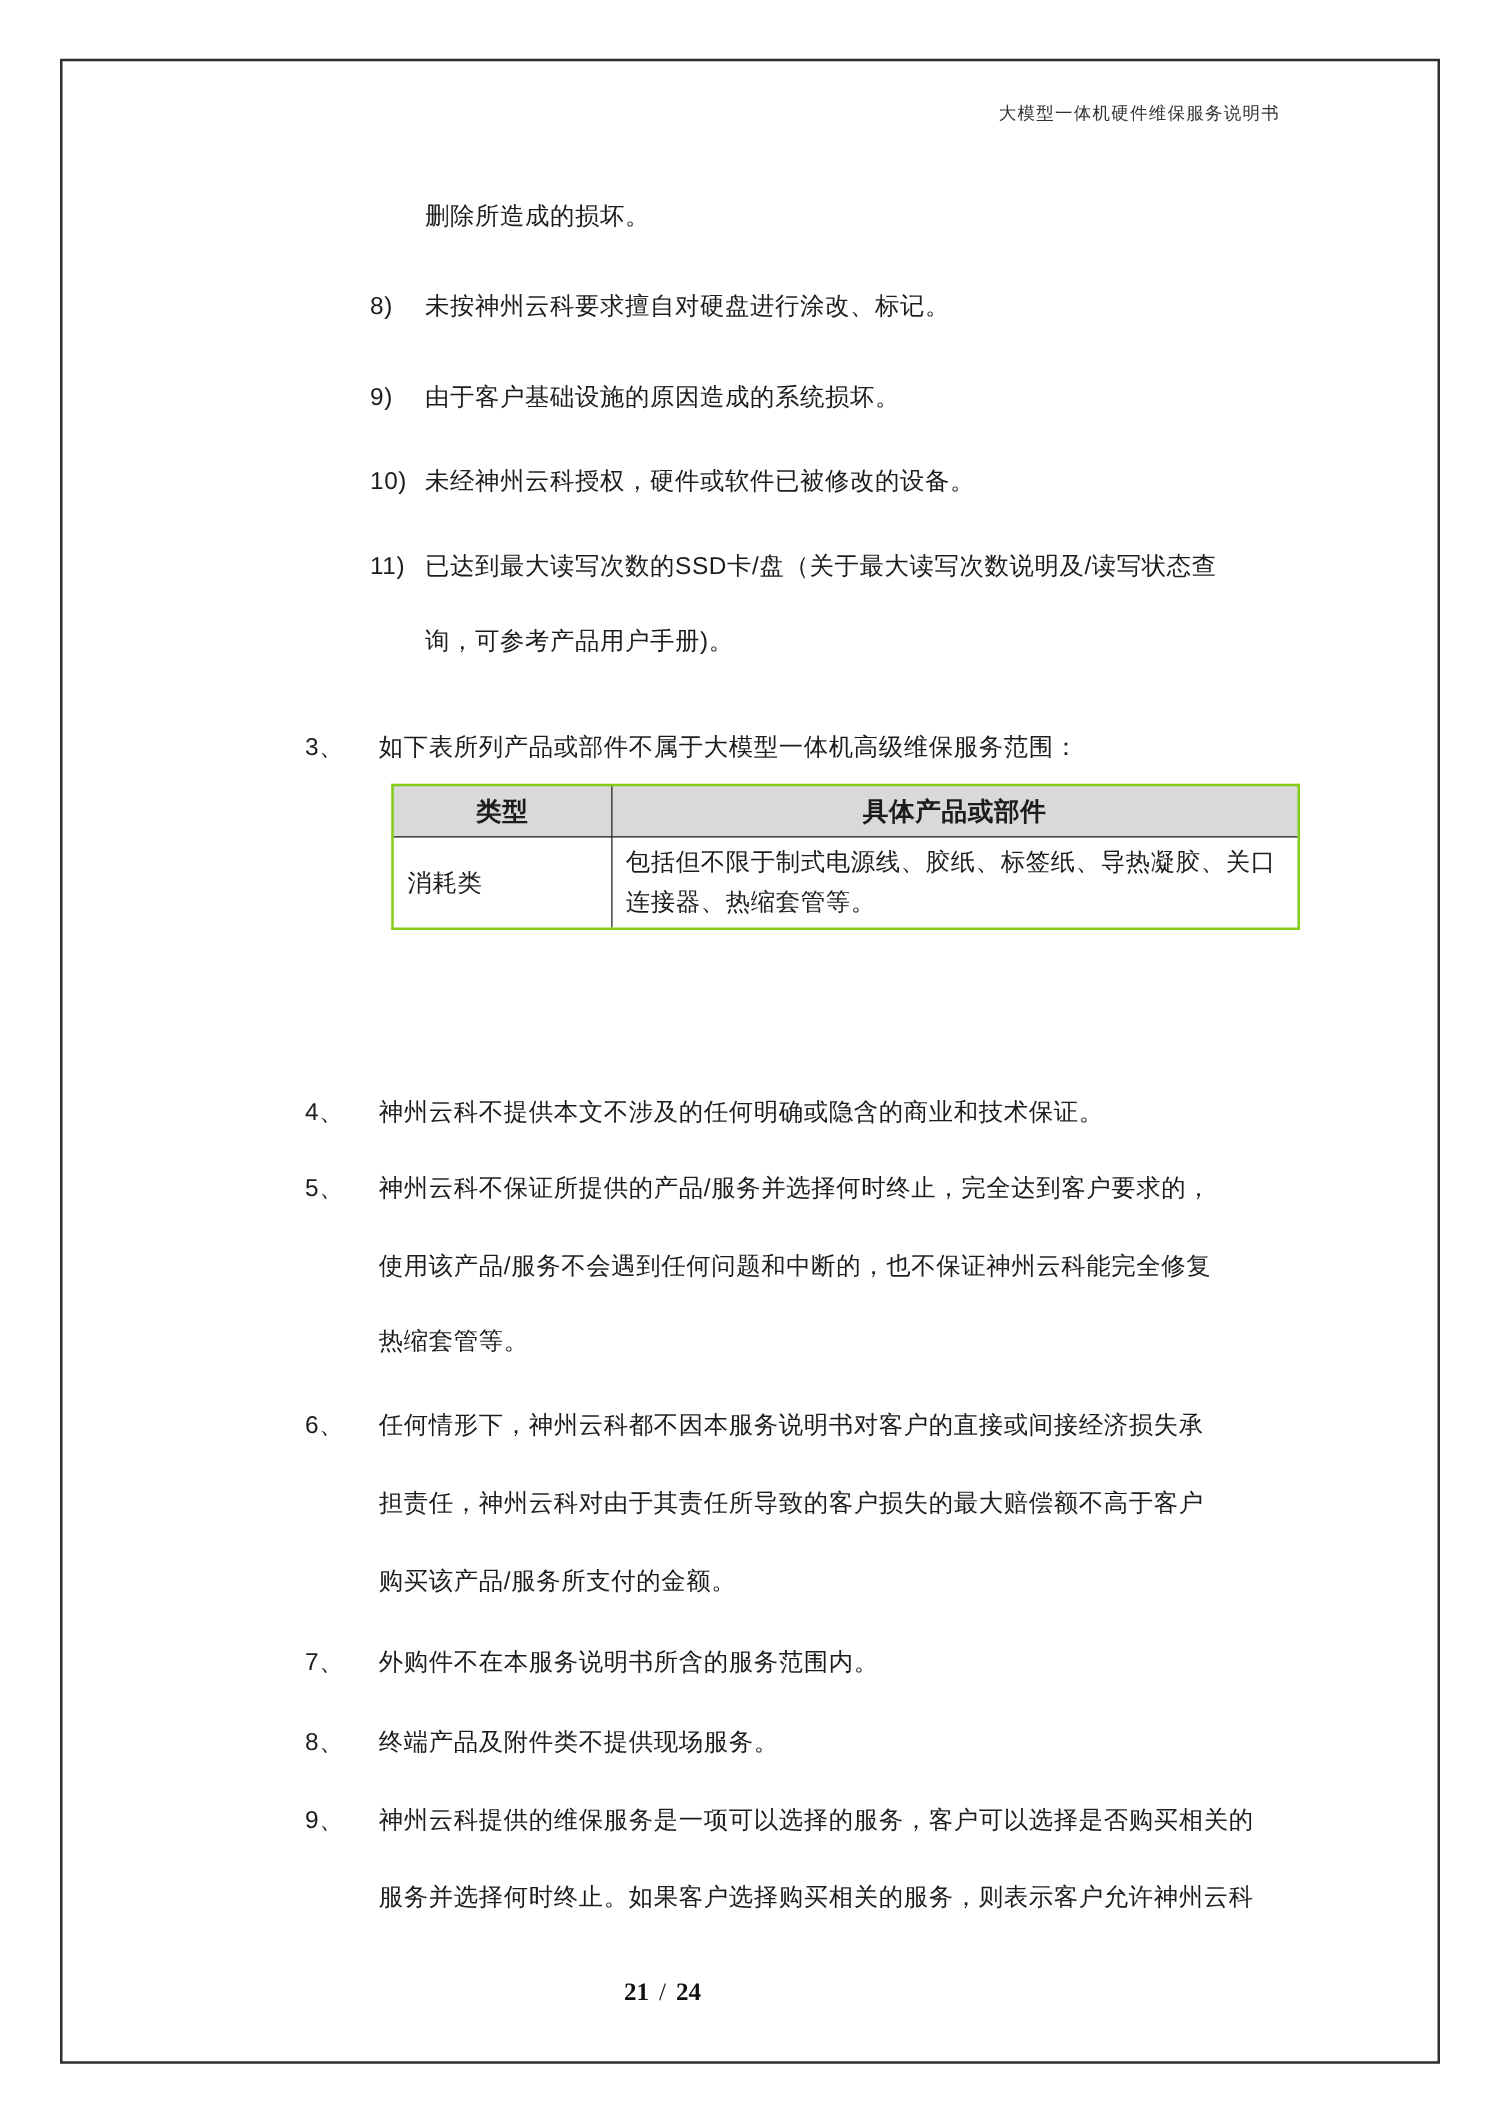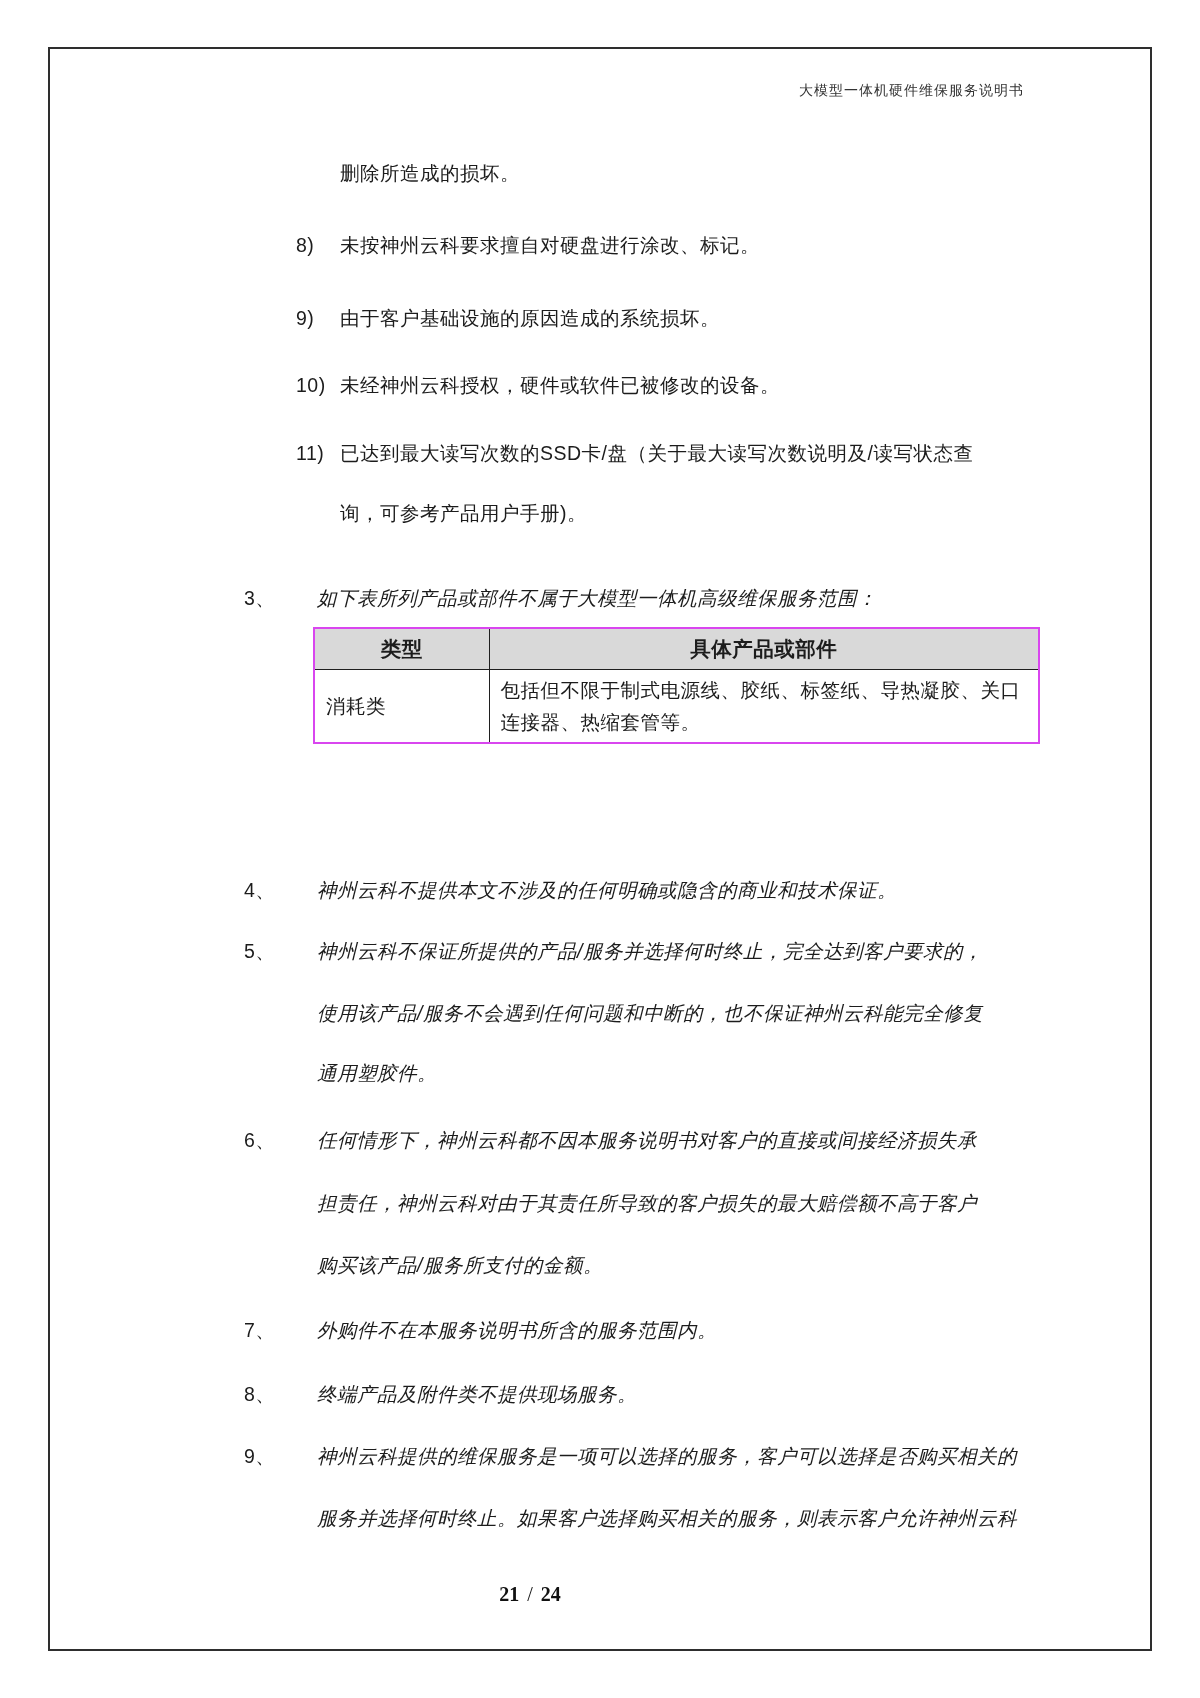--- a/index.html
+++ b/index.html
@@ -15,26 +15,26 @@
   .doc-header{
     position:absolute;top:82px;left:200px;right:176px;text-align:right;
     font-family:"Liberation Serif","DejaVu Serif",serif;
     font-size:14px;color:#333;letter-spacing:1px;
   }
   .line{
     position:absolute;font-size:19.5px;line-height:27px;white-space:nowrap;
     letter-spacing:0.5px;
   }
   .main-num{left:244px;}
-  .main-text{left:317px;font-style:italic;}
+  .main-text{left:303px;}
   .sub-num{left:296px;}
   .sub-text{left:340px;}
   .tablewrap{position:absolute;top:627px;left:313px;width:727px;}
   table.parts{
-    width:100%;border-collapse:collapse;border:2px solid #d946ef;
+    width:100%;border-collapse:collapse;border:2px solid #84cc16;
     table-layout:fixed;
   }
   table.parts th,table.parts td{
     border:1px solid #1f1f1f;font-size:19.5px;letter-spacing:0.5px;
   }
   table.parts th{
     background:#d9d9d9;font-weight:bold;font-size:20.5px;
     height:36px;text-align:center;padding:2px 4px;
   }
   col.c1{width:175px;}
@@ -93,21 +93,21 @@
     </tbody>
   </table>
 </div>
 
 <div class="line main-num" style="top:877px">4、</div>
 <div class="line main-text" style="top:877px">神州云科不提供本文不涉及的任何明确或隐含的商业和技术保证。</div>
 
 <div class="line main-num" style="top:938px">5、</div>
 <div class="line main-text" style="top:938px">神州云科不保证所提供的产品/服务并选择何时终止，完全达到客户要求的，</div>
 <div class="line main-text" style="top:1000px">使用该产品/服务不会遇到任何问题和中断的，也不保证神州云科能完全修复</div>
-<div class="line main-text" style="top:1060px">通用塑胶件。</div>
+<div class="line main-text" style="top:1060px">热缩套管等。</div>
 
 <div class="line main-num" style="top:1127px">6、</div>
 <div class="line main-text" style="top:1127px">任何情形下，神州云科都不因本服务说明书对客户的直接或间接经济损失承</div>
 <div class="line main-text" style="top:1190px">担责任，神州云科对由于其责任所导致的客户损失的最大赔偿额不高于客户</div>
 <div class="line main-text" style="top:1252px">购买该产品/服务所支付的金额。</div>
 
 <div class="line main-num" style="top:1317px">7、</div>
 <div class="line main-text" style="top:1317px">外购件不在本服务说明书所含的服务范围内。</div>
 
 <div class="line main-num" style="top:1381px">8、</div>

